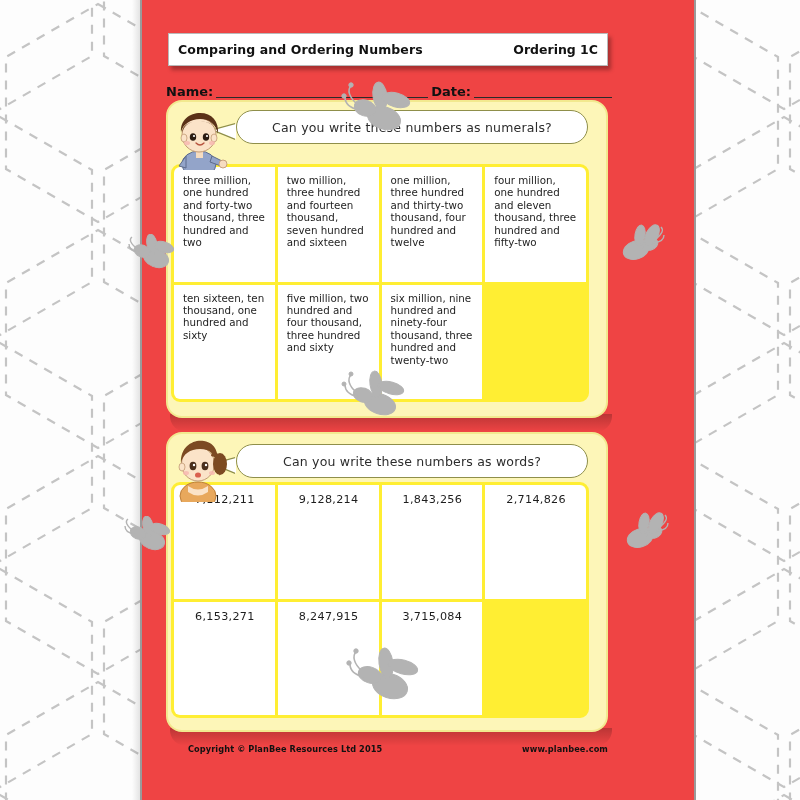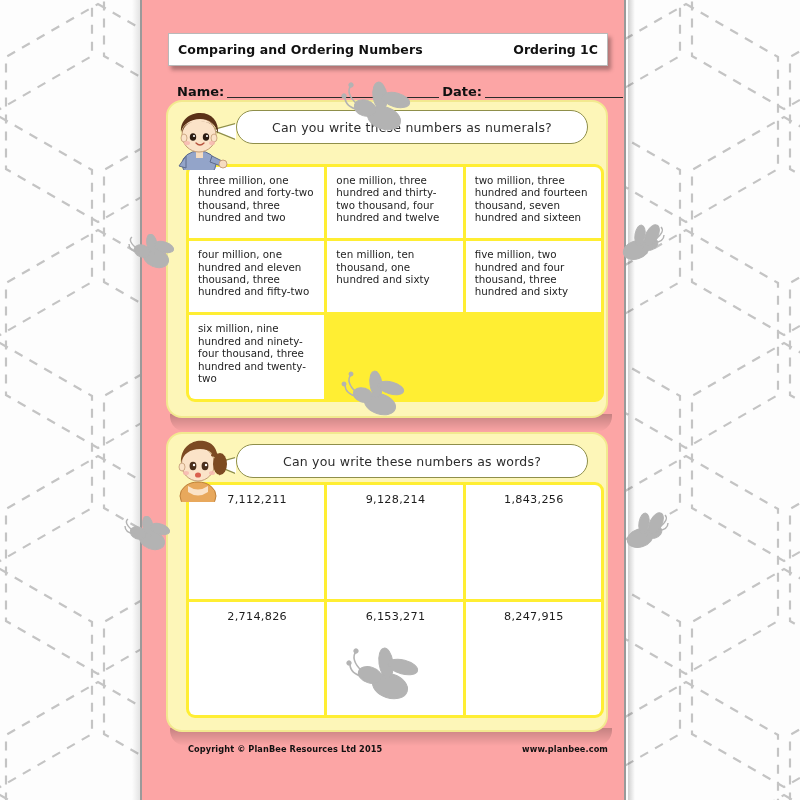--- a/index.html
+++ b/index.html
@@ -12,22 +12,22 @@
 
   
   #stage{position:absolute;inset:0;background:#fdfdfd;}
 
   
   .hexlayer{position:absolute;inset:0;z-index:1;pointer-events:none;}
 
   
   #sheet{
     position:absolute;
-    left:140px;top:0px;width:486px;height:800px;
-    background:#fca5a5;
+    left:140px;top:0px;width:556px;height:800px;
+    background:#ef4444;
     border-left:2px solid #9a9a9a;
     border-right:2px solid #9a9a9a;
     box-sizing:border-box;
     z-index:2;
   }
   #sheet-shadow-r{
     position:absolute;left:628px;top:0;width:7px;height:800px;
     background:linear-gradient(to right,rgba(0,0,0,.18),rgba(0,0,0,0));
     z-index:2;pointer-events:none;
   }
@@ -53,21 +53,21 @@
     font-weight:bold;font-size:12.5px;color:#111;
     letter-spacing:.1px;
   }
   .title-right{
     font-family:"DejaVu Sans", sans-serif;
     font-weight:bold;font-size:12.5px;color:#111;
   }
 
   
   .namerow{
-    position:absolute;left:35px;top:78px;width:446px;height:20px;
+    position:absolute;left:24px;top:78px;width:446px;height:20px;
     z-index:4;display:flex;align-items:flex-end;
   }
   .nd-label{
     font-family:"DejaVu Sans", sans-serif;
     font-weight:bold;font-size:13px;color:#111;
     line-height:13px;white-space:nowrap;
   }
   .nd-line{
     flex:0 0 auto;border-bottom:1.4px solid #2b2b2b;height:14px;
   }
@@ -112,26 +112,26 @@
   .bubble-tail{
     position:absolute;width:0;height:0;z-index:6;
     border-top:6px solid transparent;
     border-bottom:9px solid transparent;
     border-right:22px solid #ffffff;
     filter:drop-shadow(-1px 1px 0 #8f8f4a) drop-shadow(-1px -1px 0 #8f8f4a);
   }
 
   
   .qtable{
-    position:absolute;left:18px;width:418px;
+    position:absolute;left:3px;width:418px;
     background:#ffee33;
     border:3px solid #ffee33;
     border-radius:9px;
     box-sizing:border-box;
-    display:grid;grid-template-columns:1fr 1fr 1fr;
+    display:grid;grid-template-columns:1fr 1fr 1fr 1fr;
     gap:3px;
     overflow:hidden;
     z-index:6;
   }
   #table1{top:62px;height:238px;}
   #table2{top:48px;height:236px;}
   .cell{
     background:#ffffff;
     box-sizing:border-box;
     padding:7px 8px 0 9px;
@@ -209,24 +209,24 @@
     <div class="panel-shadow" id="panel1-sh"></div>
     <div class="panel" id="panel1">
 
       <div class="bubble-tail" style="left:46px;top:22px;"></div>
       <div class="bubble" style="top:8px;">
         <span class="bubble-text">Can you write these numbers as numerals?</span>
       </div>
 
       <div class="qtable" id="table1">
         <div class="cell">three million, one hundred and forty-two thousand, three hundred and two</div>
+        <div class="cell">two million, three hundred and fourteen thousand, seven hundred and sixteen</div>
         <div class="cell">one million, three hundred and thirty-two thousand, four hundred and twelve</div>
-        <div class="cell">two million, three hundred and fourteen thousand, seven hundred and sixteen</div>
         <div class="cell">four million, one hundred and eleven thousand, three hundred and fifty-two</div>
-        <div class="cell">ten million, ten thousand, one hundred and sixty</div>
+        <div class="cell">ten sixteen, ten thousand, one hundred and sixty</div>
         <div class="cell">five million, two hundred and four thousand, three hundred and sixty</div>
         <div class="cell">six million, nine hundred and ninety-four thousand, three hundred and twenty-two</div>
       </div>
     </div>
 
     <svg class="char" id="boy" viewBox="0 0 54 62">
       <ellipse cx="25" cy="56" rx="17" ry="13" fill="#93a4c9" stroke="#5d6b8c" stroke-width="1"></ellipse>
       <path d="M12 48 L5 58 L12 60 Z" fill="#93a4c9" stroke="#5d6b8c" stroke-width="1"></path>
       <path d="M38 48 L50 54 L47 58 L36 54 Z" fill="#93a4c9" stroke="#5d6b8c" stroke-width="1"></path>
       <circle cx="49" cy="56" r="4" fill="#f6dcc0" stroke="#c39a74" stroke-width=".9"></circle>
@@ -253,20 +253,21 @@
         <span class="bubble-text">Can you write these numbers as words?</span>
       </div>
 
       <div class="qtable" id="table2">
         <div class="cell num">7,112,211</div>
         <div class="cell num">9,128,214</div>
         <div class="cell num">1,843,256</div>
         <div class="cell num">2,714,826</div>
         <div class="cell num">6,153,271</div>
         <div class="cell num">8,247,915</div>
+        <div class="cell num">3,715,084</div>
       </div>
     </div>
 
     <svg class="char" id="girl" viewBox="0 0 54 66">
       <ellipse cx="24" cy="60" rx="18" ry="14" fill="#e8a85c" stroke="#bd7f3a" stroke-width="1"></ellipse>
       <path d="M14 50 q10 7 20 0 l0 6 q-10 7 -20 0 z" fill="#fbe3c8"></path>
       <ellipse cx="24" cy="28" rx="16.5" ry="17" fill="#fbe3c8" stroke="#c39a74" stroke-width="1"></ellipse>
       <path d="M7 27 C6 10, 20 3, 30 5 C42 7, 45 18, 43 28 C42 19, 36 13, 26 13 C16 13, 9 18, 7 27 Z" fill="#7c4a22"></path>
       <path d="M38 16 C50 17, 52 31, 45 40 C48 30, 45 21, 37 20 Z" fill="#7c4a22"></path>
       <ellipse cx="46" cy="28" rx="7" ry="11" fill="#7c4a22"></ellipse>

